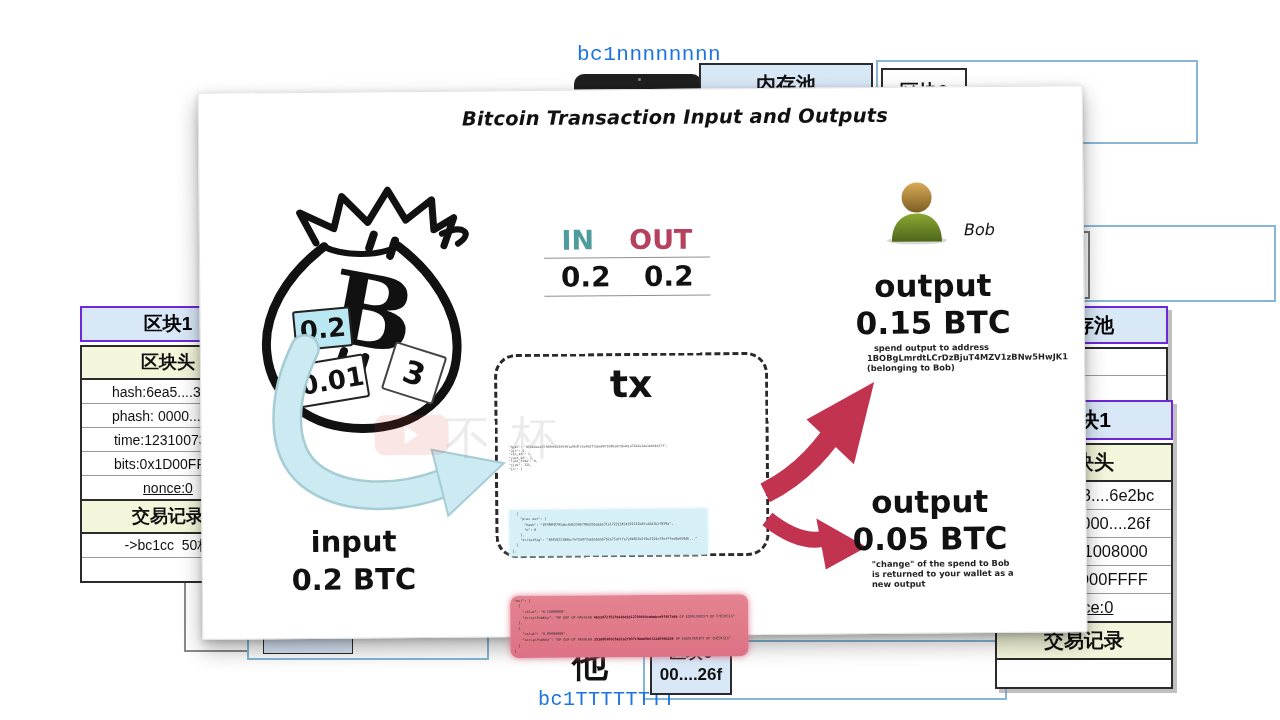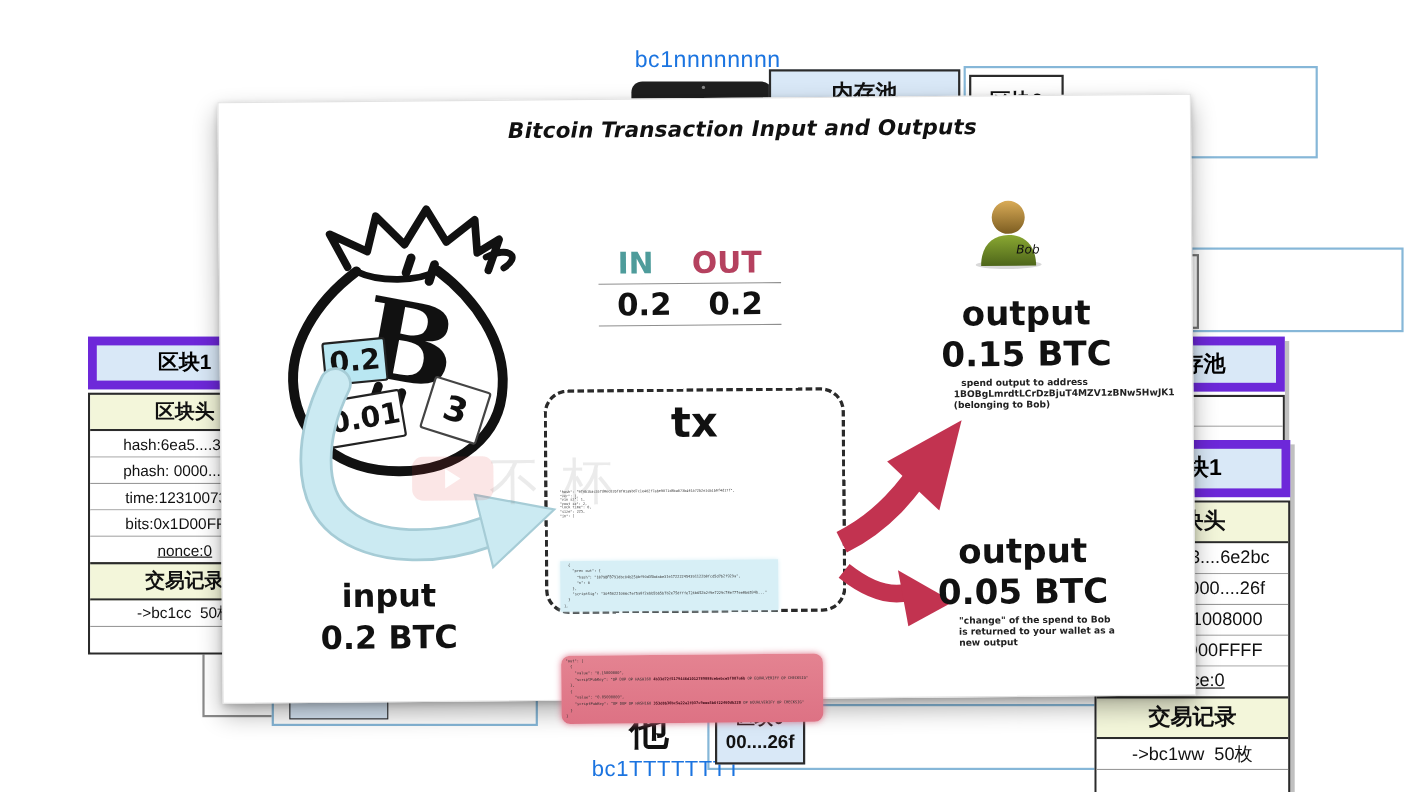--- a/index.html
+++ b/index.html
@@ -1,40 +1,40 @@
 <!DOCTYPE html>
 <html style="--in_color: #4e9c9b; --out_color: #b5415f; --arrow_red: #c23350; --arrow_blue: #cbeaf2; --arrow_blue_edge: #a6ccd6; --link_blue: #1b74e0; --border_blue: #86b7d8; --header_blue: #d9e8f7; --header_beige: #f3f6da;"><head>
 <meta charset="utf-8">
 <style>
   html,body{margin:0;padding:0;}
   body{width:1280px;height:720px;background:#fff;overflow:hidden;position:relative;
        font-family:"Liberation Sans",sans-serif;color:#111;}
   .abs{position:absolute;}
   
   .blocktable{position:absolute;z-index:2;}
-  .tbl-title{background:#d9e8f7;border:8px solid #6d28d9;font-weight:bold;text-align:center;color:#000;}
+  .tbl-title{background:#d9e8f7;border:2px solid #6d28d9;font-weight:bold;text-align:center;color:#000;}
   .tbl-body{border:2px solid #2b2b2b;background:#fff;margin-top:3px;}
   .tbl-sub{background:#f3f6da;border-bottom:2px solid #2b2b2b;text-align:center;font-weight:bold;}
   .rows + .tbl-sub{border-top:2px solid #2b2b2b;}
   .trow{background:#fff;border-bottom:1px solid #9a9a9a;display:flex;align-items:center;justify-content:center;white-space:pre;}
   .trow:last-child{border-bottom:none;text-decoration:underline;}
   .lt .tbl-title{height:32px;line-height:32px;font-size:19px;}
   .lt .tbl-sub{height:31px;line-height:31px;font-size:18px;}
   .lt .trow{height:23px;font-size:14px;}
   .rt{box-shadow:4px 4px 0 rgba(140,140,140,.55);}
   .rt .tbl-title{height:36px;line-height:36px;font-size:21px;}
   .rt .tbl-sub{height:35px;line-height:35px;font-size:20px;}
   .rt .trow{height:27px;font-size:16.5px;}
   .rm{box-shadow:4px 4px 0 rgba(140,140,140,.55);}
   .rm .tbl-title{height:34px;line-height:34px;font-size:20px;}
   .rm .trow{height:26px;font-size:15px;}
   .bluebox{position:absolute;border:2px solid var(--border_blue,#86b7d8);background:#fff;z-index:1;}
   .lightbox{position:absolute;background:#d9e8f7;border:2px solid #2b2b2b;z-index:2;
             display:flex;align-items:center;justify-content:center;font-weight:bold;}
-  .addr{position:absolute;color:var(--link_blue,#1b74e0);font-size:20px;z-index:2;letter-spacing:.5px;}
+  .addr{position:absolute;color:var(--link_blue,#1b74e0);font-size:20px;z-index:2;letter-spacing:.5px;font-family:Liberation Mono, monospace;}
   
   .card{position:absolute;left:200px;top:89px;width:883px;height:545px;background:#fff;
         border:1px solid #e3e3e3;z-index:10;transform:rotate(-0.5deg);
         box-shadow:0 10px 22px rgba(0,0,0,.32),0 2px 6px rgba(0,0,0,.18);}
   .card .abs{position:absolute;}
   .title{font-size:19.5px;font-weight:bold;font-style:italic;font-family:"DejaVu Sans",sans-serif;letter-spacing:.2px;}
   .bigword{font-family:"DejaVu Sans",sans-serif;font-weight:bold;text-align:center;}
   .note{font-size:8.3px;line-height:9.8px;font-weight:bold;font-family:"DejaVu Sans",sans-serif;color:#222;}
   .inout{display:flex;flex-direction:column;}
   .inout .r{display:flex;justify-content:space-around;font-family:"DejaVu Sans",sans-serif;font-weight:bold;}
@@ -95,21 +95,20 @@
     <div class="tbl-sub">区块头</div>
     <div class="rows">
         <div class="trow">hash:6ea3....6e2bc</div>
         <div class="trow">phash: 0000....26f</div>
         <div class="trow">time:1231008000</div>
         <div class="trow">bits:0x1D00FFFF</div>
         <div class="trow">nonce:0</div>
       </div>
     <div class="tbl-sub">交易记录</div>
     <div class="rows">
-        <div class="trow">-&gt;bc1ww  50枚</div>
         <div class="trow"></div>
       </div>
   </div>
 </div>
 
 <div class="blocktable lt" style="left:80px;top:306px;width:176px;">
   <div class="tbl-title">区块1</div>
   <div class="tbl-body">
     <div class="tbl-sub">区块头</div>
     <div class="rows">
@@ -240,21 +239,21 @@
         </linearGradient>
       <linearGradient id="gb" x1="0" y1="0" x2="0" y2="1">
           <stop offset="0" stop-color="#8aa832"></stop>
           <stop offset="1" stop-color="#4e661a"></stop>
         </linearGradient>
     </defs>
     <ellipse cx="33" cy="60" rx="30" ry="4" fill="rgba(0,0,0,.15)"></ellipse>
     <path d="M8,61 C8,43 18,33 33,33 C48,33 58,43 58,61 Z" fill="url(#gb)"></path>
     <circle cx="33" cy="17" r="15" fill="url(#gh)"></circle>
   </svg>
-  <div class="abs" style="left:724px;top:133px;font-size:11px;font-style:italic;font-family:'DejaVu Sans',sans-serif;">Bob</div>
+  <div class="abs" style="left:764px;top:133px;font-size:16px;font-style:italic;font-family:'DejaVu Sans',sans-serif;">Bob</div>
   <div class="abs bigword" style="left:650px;top:180px;width:165px;font-size:31px;">output</div>
   <div class="abs bigword" style="left:630px;top:217px;width:205px;font-size:31px;">0.15 BTC</div>
   <div class="abs note" style="left:666px;top:256px;width:190px;">
     <div style="padding-left:7px;">spend output to address</div>
     <div>1BOBgLmrdtLCrDzBjuT4MZV1zBNw5HwJK1</div>
     <div>(belonging to Bob)</div>
   </div>
 
   <div class="abs bigword" style="left:645px;top:396px;width:165px;font-size:31px;">output</div>
   <div class="abs bigword" style="left:625px;top:433px;width:205px;font-size:31px;">0.05 BTC</div>

